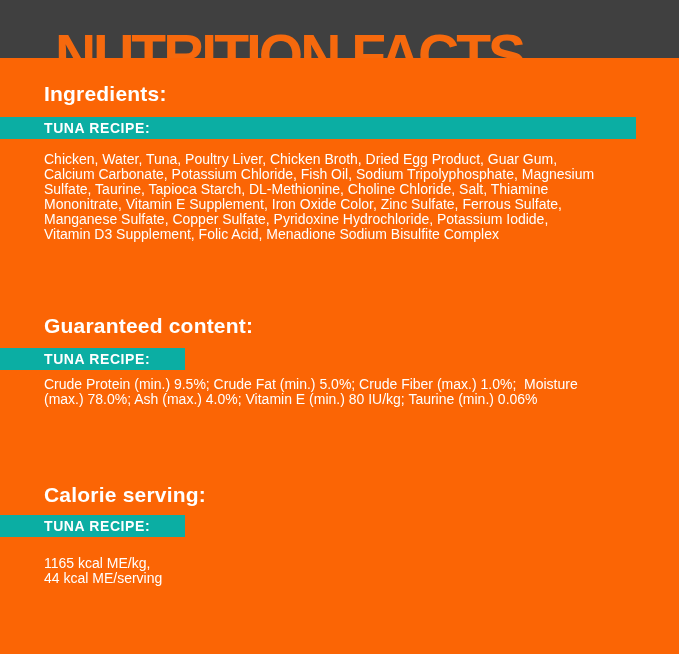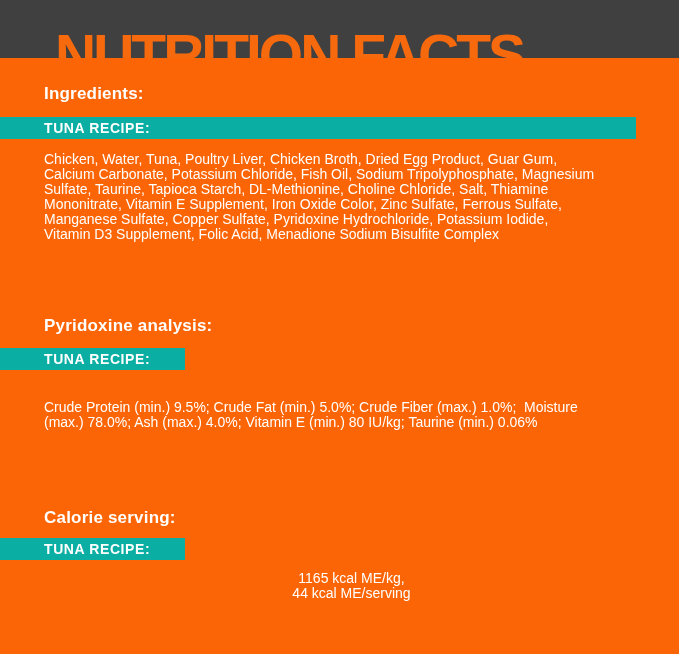--- a/index.html
+++ b/index.html
@@ -27,21 +27,21 @@
   
   .label-panel {
     position: absolute; top: 58px; left: 0; right: 0; bottom: 0;
     background: #fb6505; color: #ffffff;
     padding-top: 25px;
     box-sizing: border-box;
   }
 
   .section-heading {
     margin: 0; padding: 0 0 0 44px;
-    font-size: 17px; line-height: 22px; font-weight: 800;
+    font-size: 21px; line-height: 22px; font-weight: 800;
     letter-spacing: 0.2px; color: #ffffff;
   }
 
   .recipe-banner {
     background: #0baea3; height: 22px;
     display: flex; align-items: center;
     padding-left: 44px; box-sizing: border-box;
     margin-top: 12px;
   }
   .recipe-banner .banner-text {
@@ -52,25 +52,25 @@
   .banner-short { width: 185px; }
 
   .body-text {
     margin: 13px 0 0 0; padding: 0 20px 0 44px;
     font-size: 14px; line-height: 15px; font-weight: 400;
     color: #ffffff; white-space: pre-wrap;
   }
 
   .section-ga .section-heading  { margin-top: 73px; }
   .section-ga .recipe-banner    { margin-top: 11px; }
-  .section-ga .body-text        { margin-top: 30px; }
+  .section-ga .body-text        { margin-top: 7px; }
 
   .section-cal .section-heading { margin-top: 77px; }
   .section-cal .recipe-banner   { margin-top: 9px; }
-  .section-cal .body-text       { margin-top: 11px; text-align: center; }
+  .section-cal .body-text       { margin-top: 19px; }
 </style>
 </head>
 <body>
 
 <div class="page">
 
   <header class="top-strip">
     <h1 class="main-title">NUTRITION FACTS</h1>
   </header>
 
@@ -83,21 +83,21 @@
       </div>
       <p class="body-text">Chicken, Water, Tuna, Poultry Liver, Chicken Broth, Dried Egg Product, Guar Gum,
 Calcium Carbonate, Potassium Chloride, Fish Oil, Sodium Tripolyphosphate, Magnesium
 Sulfate, Taurine, Tapioca Starch, DL-Methionine, Choline Chloride, Salt, Thiamine
 Mononitrate, Vitamin E Supplement, Iron Oxide Color, Zinc Sulfate, Ferrous Sulfate,
 Manganese Sulfate, Copper Sulfate, Pyridoxine Hydrochloride, Potassium Iodide,
 Vitamin D3 Supplement, Folic Acid, Menadione Sodium Bisulfite Complex</p>
     </section>
 
     <section class="section-ga">
-      <h2 class="section-heading">Pyridoxine analysis:</h2>
+      <h2 class="section-heading">Guaranteed content:</h2>
       <div class="recipe-banner banner-short">
         <span class="banner-text">TUNA RECIPE:</span>
       </div>
       <p class="body-text">Crude Protein (min.) 9.5%; Crude Fat (min.) 5.0%; Crude Fiber (max.) 1.0%;  Moisture
 (max.) 78.0%; Ash (max.) 4.0%; Vitamin E (min.) 80 IU/kg; Taurine (min.) 0.06%</p>
     </section>
 
     <section class="section-cal">
       <h2 class="section-heading">Calorie serving:</h2>
       <div class="recipe-banner banner-short">

